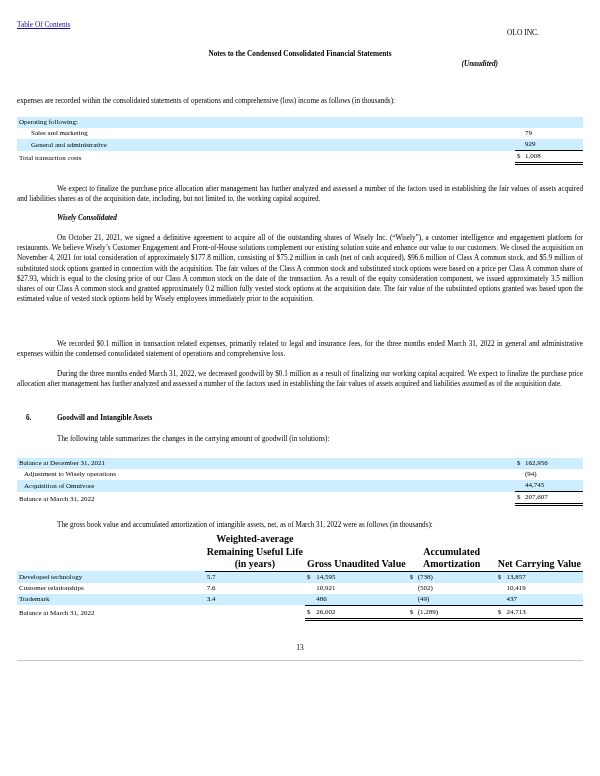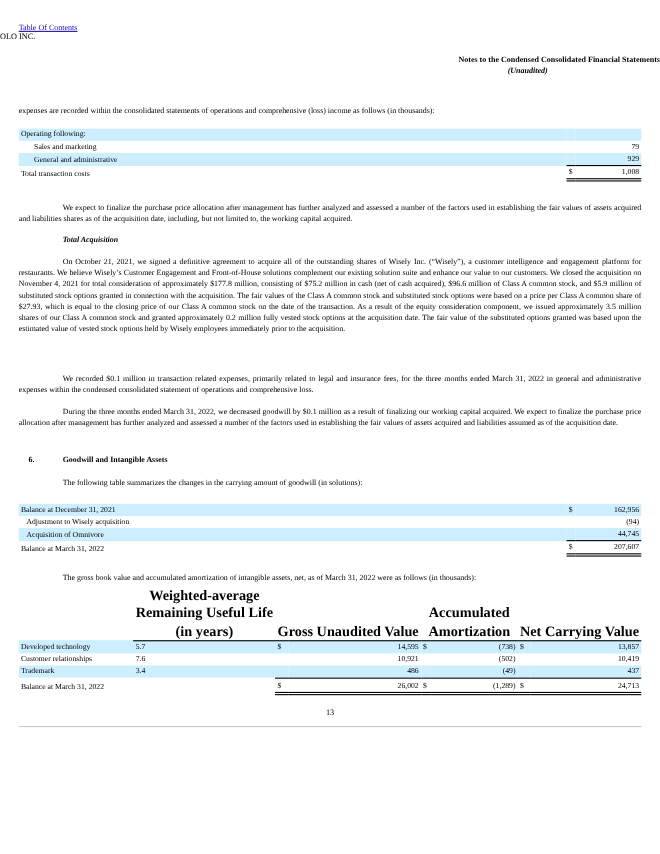--- a/index.html
+++ b/index.html
@@ -3,37 +3,37 @@
   <meta charset="utf-8">
   <style>
     html, body { margin: 0; padding: 0; background: #ffffff; }
     body {
       width: 600px; height: 776px; position: relative; overflow: hidden;
       font-family: "Liberation Serif", "DejaVu Serif", serif;
       color: #000; font-size: 7.2px; line-height: 1.42;
     }
     a.toc { position: absolute; left: 17px; top: 20px; color: #1a0dab; text-decoration: underline; font-size: 7.3px; }
     .center { text-align: left; }
-    .company { position: absolute; top: 28px; left: 0; width: 539px; text-align: left; font-size: 7.5px; }
-    .notes-title { position: absolute; top: 49px; left: 0; width: 600px; text-align: right; font-weight: bold; font-size: 7.3px; }
+    .company { position: absolute; top: 28px; left: 0; width: 539px; text-align: right; font-size: 7.5px; }
+    .notes-title { position: absolute; top: 49px; left: 0; width: 600px; text-align: center; font-weight: bold; font-size: 7.3px; }
     .unaudited { position: absolute; top: 59px; left: 0; width: 498px; text-align: right; font-weight: bold; font-style: italic; font-size: 7.3px; }
     p { margin: 0; text-align: justify; }
     .indent { text-indent: 40px; }
     .abs { position: absolute; left: 17px; width: 566px; }
 
     table.fin { border-collapse: collapse; width: 566px; font-size: 7px; }
     table.fin td { padding: 0 2px; height: 11px; vertical-align: bottom; white-space: nowrap; }
     tr.shade td.sh { background: #cceeff; }
-    .num { text-align: right; }
+    .num { }
     .dol { text-align: left; }
     .sub1 { padding-left: 14px !important; }
     .sub2 { padding-left: 7px !important; }
     .topline { border-top: 1px solid #000; }
     .dbl { border-bottom: 3px double #000; }
-    .hdr { font-weight: bold; text-align: center; font-size: 13px; line-height: 1.25; vertical-align: bottom; }
+    .hdr { font-weight: bold; text-align: center; font-size: 10px; line-height: 1.25; vertical-align: bottom; }
     .hdrline { border-bottom: 1.5px solid #000; }
 
     .section-num { position: absolute; left: 26px; font-weight: bold; }
     .section-title { position: absolute; left: 57px; font-weight: bold; }
     .subhead { position: absolute; left: 57px; font-weight: bold; font-style: italic; }
     .pagenum { position: absolute; top: 643px; left: 0; width: 600px; text-align: center; font-size: 7.5px; }
     .rule { position: absolute; top: 660px; left: 17px; width: 566px; height: 1px; background: #c8c8c8; }
   </style>
 </head>
 <body>
@@ -72,21 +72,21 @@
       <td>Total transaction costs</td>
       <td class="dol topline dbl">$</td>
       <td class="num topline dbl">1,008</td>
     </tr>
   </tbody>
     </table>
 </div>
 
 <p class="abs indent" style="top:184px;">We expect to finalize the purchase price allocation after management has further analyzed and assessed a number of the factors used in establishing the fair values of assets acquired and liabilities shares as of the acquisition date, including, but not limited to, the working capital acquired.</p>
 
-<div class="subhead" style="top:213px;">Total Acquisition</div>
+<div class="subhead" style="top:213px;">Wisely Consolidated</div>
 
 <p class="abs indent" style="top:233px;">On October 21, 2021, we signed a definitive agreement to acquire all of the outstanding shares of Wisely Inc. (“Wisely”), a customer intelligence and engagement platform for restaurants. We believe Wisely’s Customer Engagement and Front-of-House solutions complement our existing solution suite and enhance our value to our customers. We closed the acquisition on November 4, 2021 for total consideration of approximately $177.8 million, consisting of $75.2 million in cash (net of cash acquired), $96.6 million of Class A common stock, and $5.9 million of substituted stock options granted in connection with the acquisition. The fair values of the Class A common stock and substituted stock options were based on a price per Class A common share of $27.93, which is equal to the closing price of our Class A common stock on the date of the transaction. As a result of the equity consideration component, we issued approximately 3.5 million shares of our Class A common stock and granted approximately 0.2 million fully vested stock options at the acquisition date. The fair value of the substituted options granted was based upon the estimated value of vested stock options held by Wisely employees immediately prior to the acquisition.</p>
 <p class="abs indent" style="top:339px;">We recorded $0.1 million in transaction related expenses, primarily related to legal and insurance fees, for the three months ended March 31, 2022 in general and administrative expenses within the condensed consolidated statement of operations and comprehensive loss.</p>
 <p class="abs indent" style="top:369px;">During the three months ended March 31, 2022, we decreased goodwill by $0.1 million as a result of finalizing our working capital acquired. We expect to finalize the purchase price allocation after management has further analyzed and assessed a number of the factors used in establishing the fair values of assets acquired and liabilities assumed as of the acquisition date.</p>
 
 <div class="section-num" style="top:413px;">6.</div>
 <div class="section-title" style="top:413px;">Goodwill and Intangible Assets</div>
 <p class="abs" style="top:434px; left:57px; width:520px;">The following table summarizes the changes in the carrying amount of goodwill (in solutions):</p>
 
 <div class="abs" style="top:458px;">
@@ -96,21 +96,21 @@
         <col style="width:8px">
         <col style="width:60px">
       </colgroup>
     <tbody>
         <tr class="shade">
       <td class="sh">Balance at December 31, 2021</td>
       <td class="sh dol">$</td>
       <td class="sh num">162,956</td>
     </tr>
     <tr>
-      <td class="sub2">Adjustment to Wisely acquisition</td>
+      <td class="sub2">Adjustment to Wisely operations</td>
       <td></td>
       <td class="num">(94)</td>
     </tr>
     <tr class="shade">
       <td class="sh sub2">Acquisition of Omnivore</td>
       <td class="sh"></td>
       <td class="sh num">44,745</td>
     </tr>
     <tr>
       <td>Balance at March 31, 2022</td>

